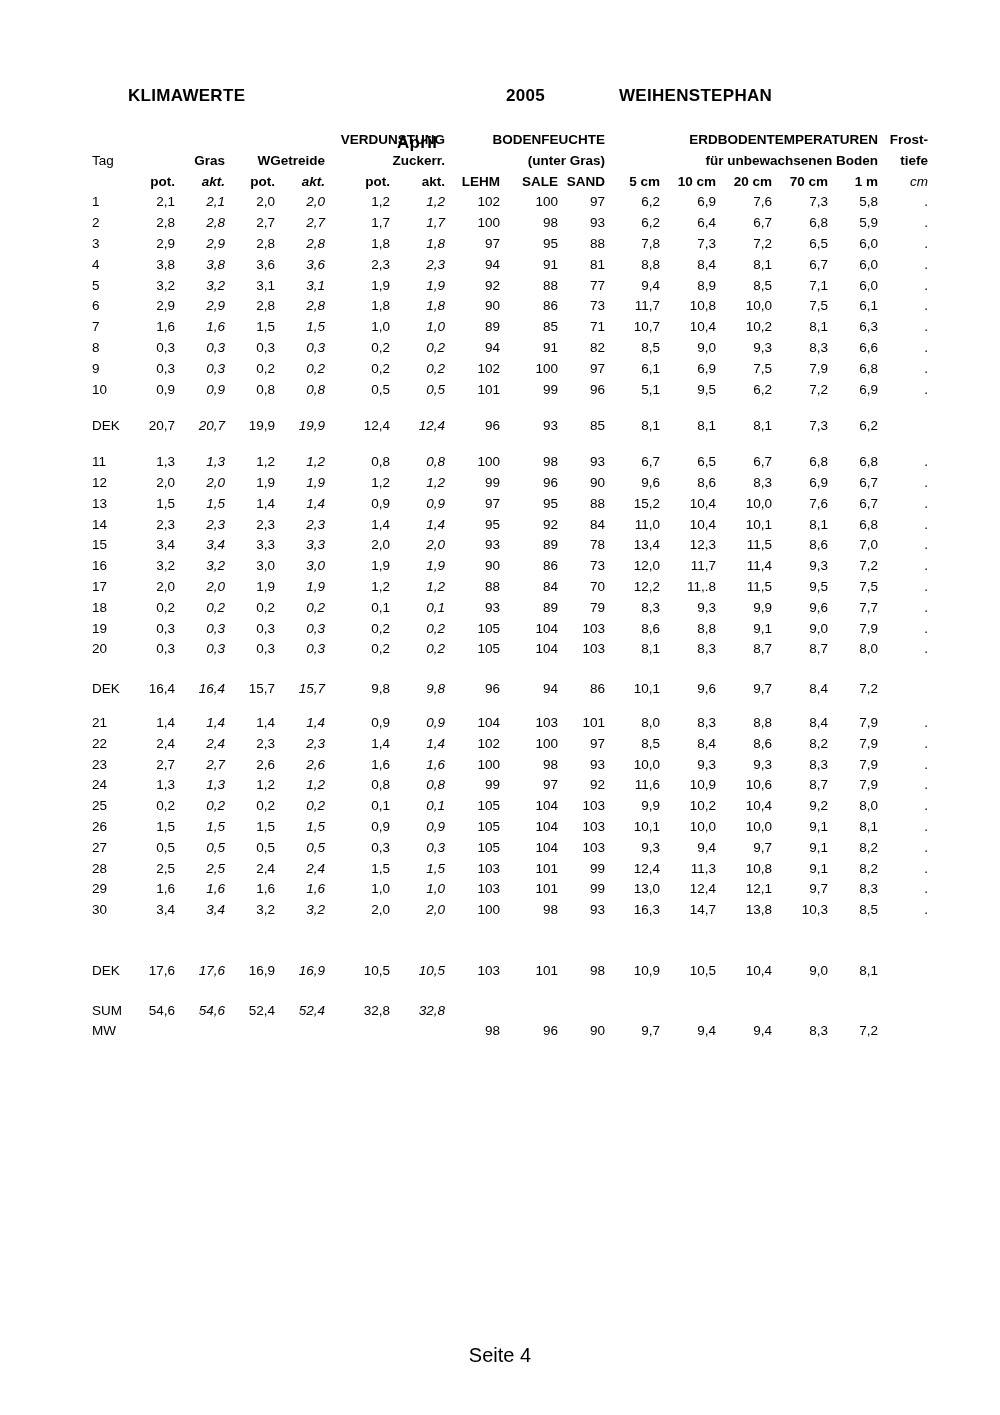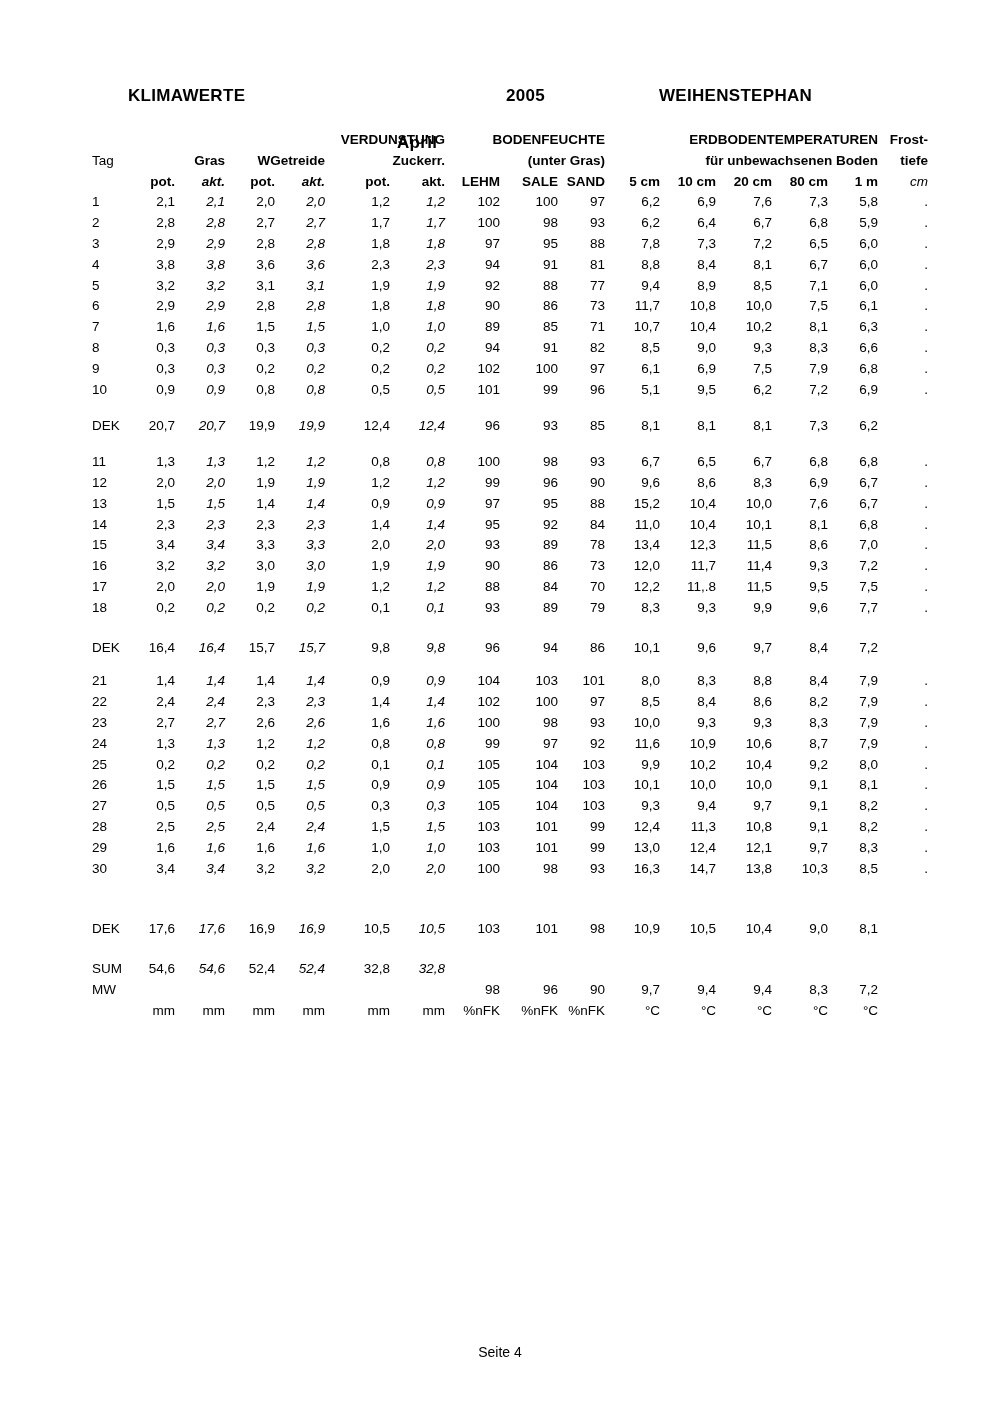--- a/index.html
+++ b/index.html
@@ -11,42 +11,42 @@
     font-family: "Liberation Sans", sans-serif;
     color: #000000;
     overflow: hidden;
   }
   .title-row { position: absolute; top: 86px; left: 0; width: 100%; height: 22px;
     font-size: 17px; font-weight: bold; letter-spacing: 0.3px; }
   .title-row span { position: absolute; white-space: nowrap; text-align: right; }
   .t-klima   { left: 128px; }
   .t-month   { left: 397px; margin-top: 47px; }
   .t-year    { left: 506px; }
-  .t-station { left: 619px; margin-left: 40px; }
+  .t-station { left: 619px; }
 
   table.climate {
     position: absolute; top: 130px; left: 92px;
     border-collapse: collapse; table-layout: fixed;
     width: 836px; font-size: 13.5px;
   }
   table.climate td {
     padding: 0; height: 20.8px; line-height: 20.8px;
     text-align: right; white-space: nowrap; overflow: visible;
     font-variant-numeric: tabular-nums;
   }
   table.climate td.lbl { text-align: left; font-weight: normal; }
   table.climate td.ctr { text-align: right; }
   thead td { font-weight: bold; }
   td.it { font-style: italic; }
   td.nw { font-weight: normal; }
   td.gras-pad { padding-right: 40px; }
   td.zr-pad { padding-left: 14px; }
   tr.sp td { line-height: 0; height: auto; }
   .footer { position: absolute; top: 1344px; left: 0; width: 100%;
-    text-align: center; font-size: 14px; }
+    text-align: center; font-size: 20px; }
 </style>
 </head>
 <body>
 
 <div class="page">
 
   <div class="title-row">
     <span class="t-klima">KLIMAWERTE</span>
     <span class="t-month">April</span>
     <span class="t-year">2005</span>
@@ -97,21 +97,21 @@
           <td>pot.</td>
           <td class="it">akt.</td>
           <td>pot.</td>
           <td>akt.</td>
           <td>LEHM</td>
           <td>SALE</td>
           <td>SAND</td>
           <td>5 cm</td>
           <td>10 cm</td>
           <td>20 cm</td>
-          <td>80 cm</td>
+          <td>70 cm</td>
           <td>1 m</td>
           <td class="it nw">cm</td>
         </tr>
     </thead>
     <tbody id="table-body">
 
     <tr>
           <td class="lbl">1</td>
           <td>2,1</td>
           <td class="it">2,1</td>
@@ -452,20 +452,56 @@
           <td>93</td>
           <td>89</td>
           <td>79</td>
           <td>8,3</td>
           <td>9,3</td>
           <td>9,9</td>
           <td>9,6</td>
           <td>7,7</td>
           <td>.</td>
         </tr>
+        <tr>
+          <td class="lbl">19</td>
+          <td>0,3</td>
+          <td class="it">0,3</td>
+          <td>0,3</td>
+          <td class="it">0,3</td>
+          <td>0,2</td>
+          <td class="it">0,2</td>
+          <td>105</td>
+          <td>104</td>
+          <td>103</td>
+          <td>8,6</td>
+          <td>8,8</td>
+          <td>9,1</td>
+          <td>9,0</td>
+          <td>7,9</td>
+          <td>.</td>
+        </tr>
+        <tr>
+          <td class="lbl">20</td>
+          <td>0,3</td>
+          <td class="it">0,3</td>
+          <td>0,3</td>
+          <td class="it">0,3</td>
+          <td>0,2</td>
+          <td class="it">0,2</td>
+          <td>105</td>
+          <td>104</td>
+          <td>103</td>
+          <td>8,1</td>
+          <td>8,3</td>
+          <td>8,7</td>
+          <td>8,7</td>
+          <td>8,0</td>
+          <td>.</td>
+        </tr>
         <tr class="sp">
           <td colspan="16" style="height: 19px;"></td>
         </tr>
         <tr>
           <td class="lbl">DEK</td>
           <td>16,4</td>
           <td class="it">16,4</td>
           <td>15,7</td>
           <td class="it">15,7</td>
           <td>9,8</td>
@@ -716,36 +752,18 @@
           <td>98</td>
           <td>96</td>
           <td>90</td>
           <td>9,7</td>
           <td>9,4</td>
           <td>9,4</td>
           <td>8,3</td>
           <td>7,2</td>
           <td></td>
         </tr>
-        <tr>
-          <td class="lbl"></td>
-          <td>mm</td>
-          <td>mm</td>
-          <td>mm</td>
-          <td>mm</td>
-          <td>mm</td>
-          <td>mm</td>
-          <td>%nFK</td>
-          <td>%nFK</td>
-          <td>%nFK</td>
-          <td>°C</td>
-          <td>°C</td>
-          <td>°C</td>
-          <td>°C</td>
-          <td>°C</td>
-          <td></td>
-        </tr>
       </tbody>
   </table>
 
   <div class="footer">Seite 4</div>
 
 </div>
 
 </body></html>

